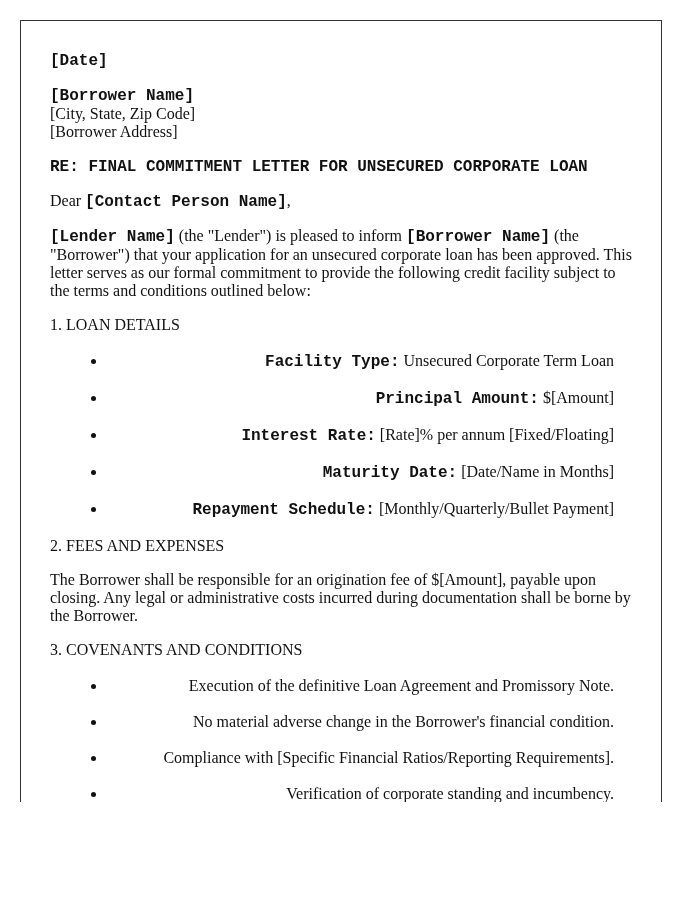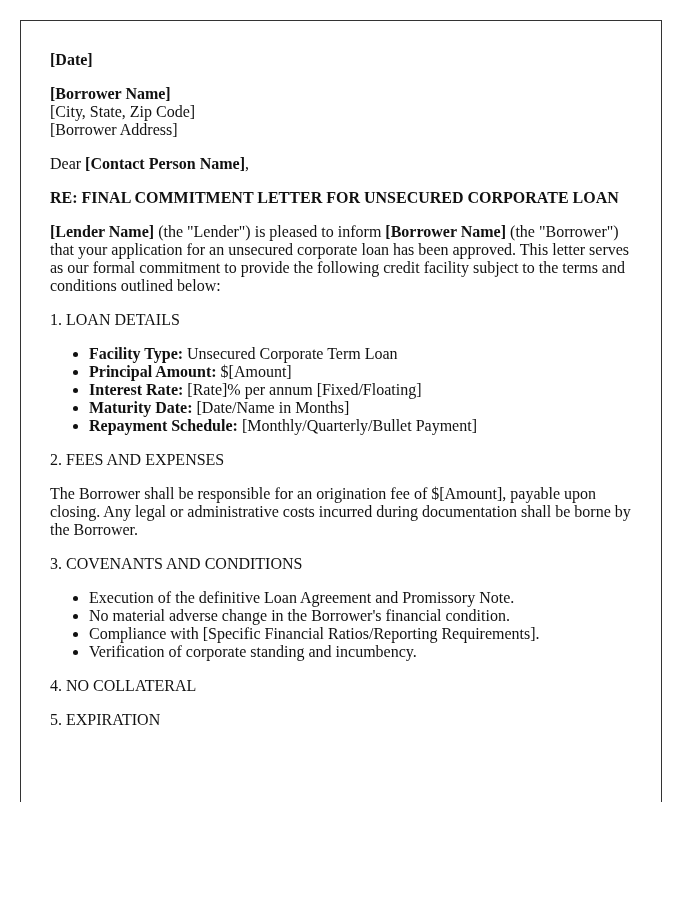--- a/index.html
+++ b/index.html
@@ -36,48 +36,49 @@
       margin: 0 0 16px 0;
     }
     .block p.line { margin: 0; }
     .block { margin: 0 0 16px 0; }
     h2 {
       font-size: 16px;
       font-weight: normal;
       margin: 0 0 16px 0;
       line-height: 18px;
     }
-    b { font-weight: bold; }
+    b { font-weight: bold; font-family: Liberation Mono, monospace; }
     ul {
       margin: 0 0 16px 0;
       padding-left: 39px;
       list-style: disc;
     }
     li {
-      margin: 0;
+      margin: 18px;
       line-height: 18px;
+      text-align: right;
     }
   </style>
 </head>
 <body>
 
 <div class="viewport">
   <div class="letter">
 
     <p><b>[Date]</b></p>
 
     <div class="block">
       <p class="line"><b>[Borrower Name]</b></p>
       <p class="line">[City, State, Zip Code]</p>
       <p class="line">[Borrower Address]</p>
     </div>
 
+    <p><b>RE: FINAL COMMITMENT LETTER FOR UNSECURED CORPORATE LOAN</b></p>
+
     <p><span>Dear </span><b>[Contact Person Name]</b><span>,</span></p>
-
-    <p><b>RE: FINAL COMMITMENT LETTER FOR UNSECURED CORPORATE LOAN</b></p>
 
     <p><b>[Lender Name]</b><span> (the "Lender") is pleased to inform </span><b>[Borrower Name]</b><span> (the "Borrower") that your application for an unsecured corporate loan has been approved. This letter serves as our formal commitment to provide the following credit facility subject to the terms and conditions outlined below:</span></p>
 
     <h2>1. LOAN DETAILS</h2>
     <ul>
       <li><b>Facility Type:</b><span> Unsecured Corporate Term Loan</span></li>
       <li><b>Principal Amount:</b><span> $[Amount]</span></li>
       <li><b>Interest Rate:</b><span> [Rate]% per annum [Fixed/Floating]</span></li>
       <li><b>Maturity Date:</b><span> [Date/Name in Months]</span></li>
       <li><b>Repayment Schedule:</b><span> [Monthly/Quarterly/Bullet Payment]</span></li>

